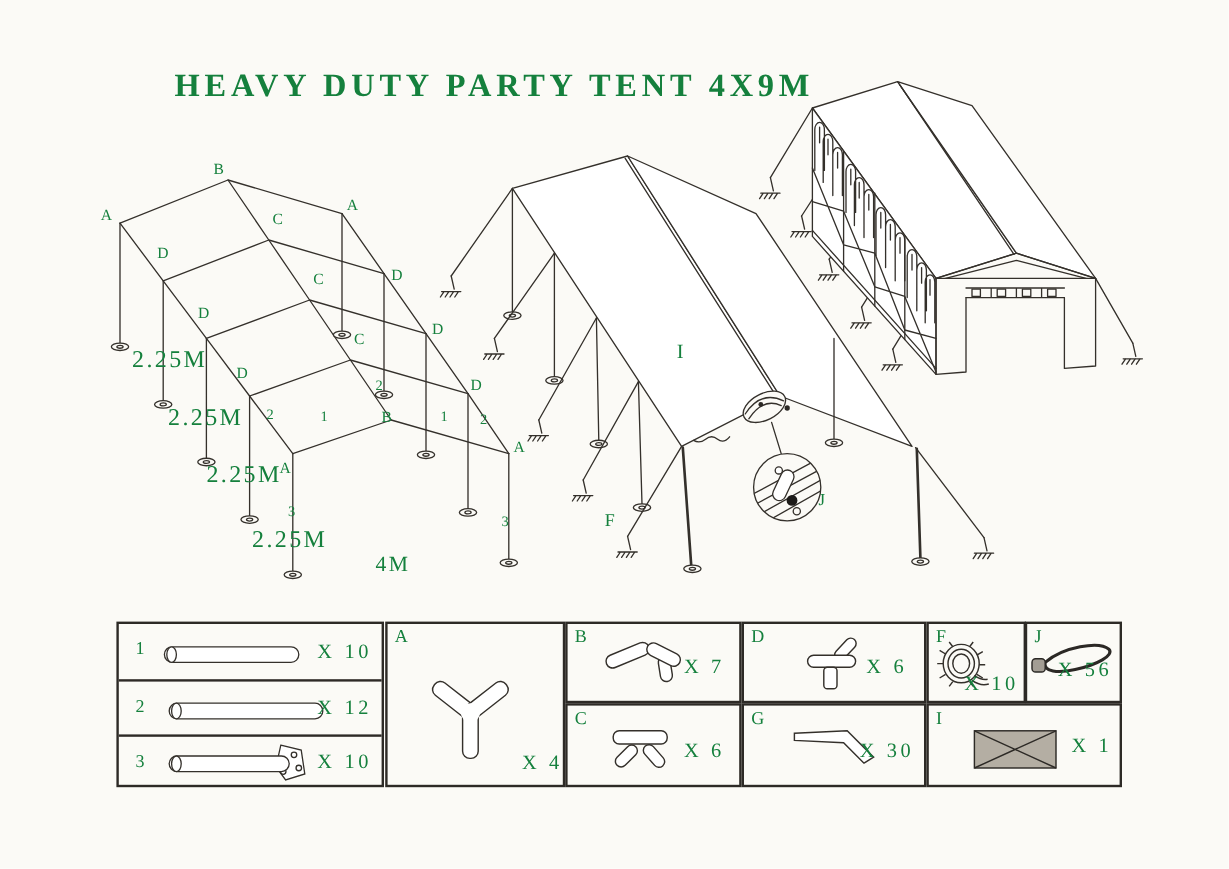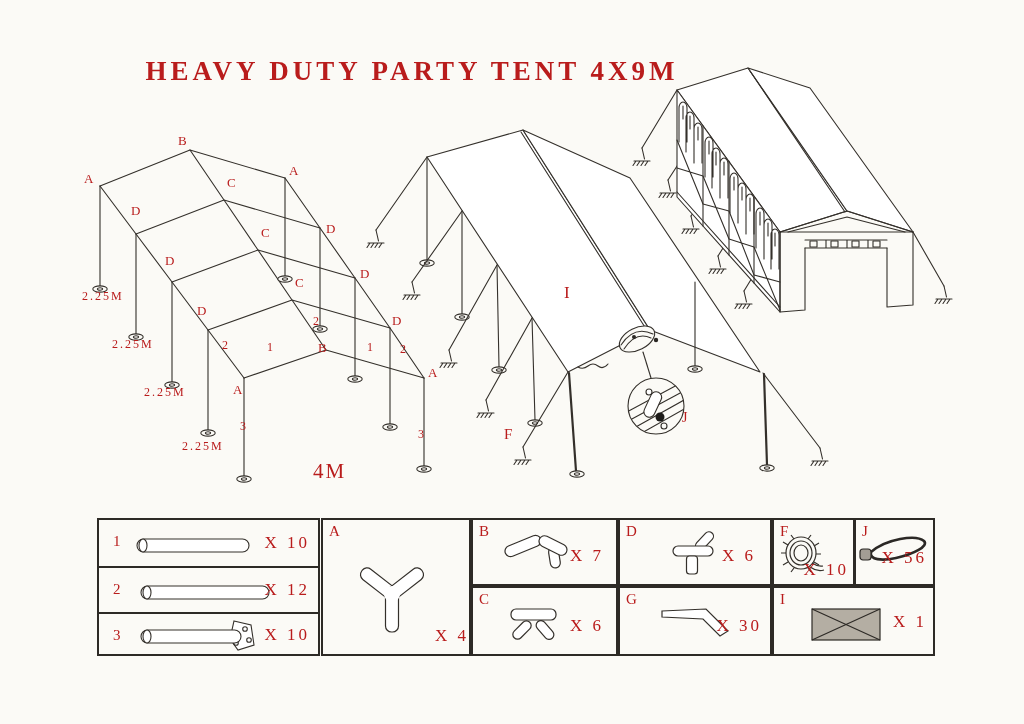--- a/index.html
+++ b/index.html
@@ -1,25 +1,25 @@
 <!DOCTYPE html>
 <html><head>
 <meta charset="utf-8">
 <style>
   html,body{margin:0;padding:0;}
   #page{position:relative;width:1024px;height:724px;background:#fbfaf6;overflow:hidden;
-        font-family:"Liberation Serif", "DejaVu Serif", serif;color:#b91c1c;}
+        font-family:"Liberation Serif", "DejaVu Serif", serif;color:#15803d;}
   #page-title{position:absolute;left:142px;top:56px;width:540px;text-align:center;
         font-size:27px;font-weight:bold;letter-spacing:4px;white-space:nowrap;}
   #diagram-svg{position:absolute;left:0;top:0;}
   .lbl{position:absolute;line-height:1;white-space:pre;}
   .s13{font-size:13px;}
   .s12{font-size:12px;}
-  .dim{font-size:12px;letter-spacing:2px;}
-  .big{font-size:21px;letter-spacing:2px;}
+  .dim{font-size:20px;letter-spacing:2px;margin-left:28px;}
+  .big{font-size:18px;letter-spacing:2px;}
   .cell{position:absolute;border:2px solid #2d2a26;box-sizing:border-box;}
   .cid{position:absolute;left:6px;top:3px;font-size:15px;}
   .rowid{position:absolute;left:14px;top:13px;font-size:15px;}
   .qty{position:absolute;font-size:17px;letter-spacing:3px;white-space:pre;}
   .gsvg{position:absolute;left:0;top:0;}
   .prow{position:absolute;left:0;width:100%;box-sizing:border-box;}
 </style>
 </head>
 <body>
 

